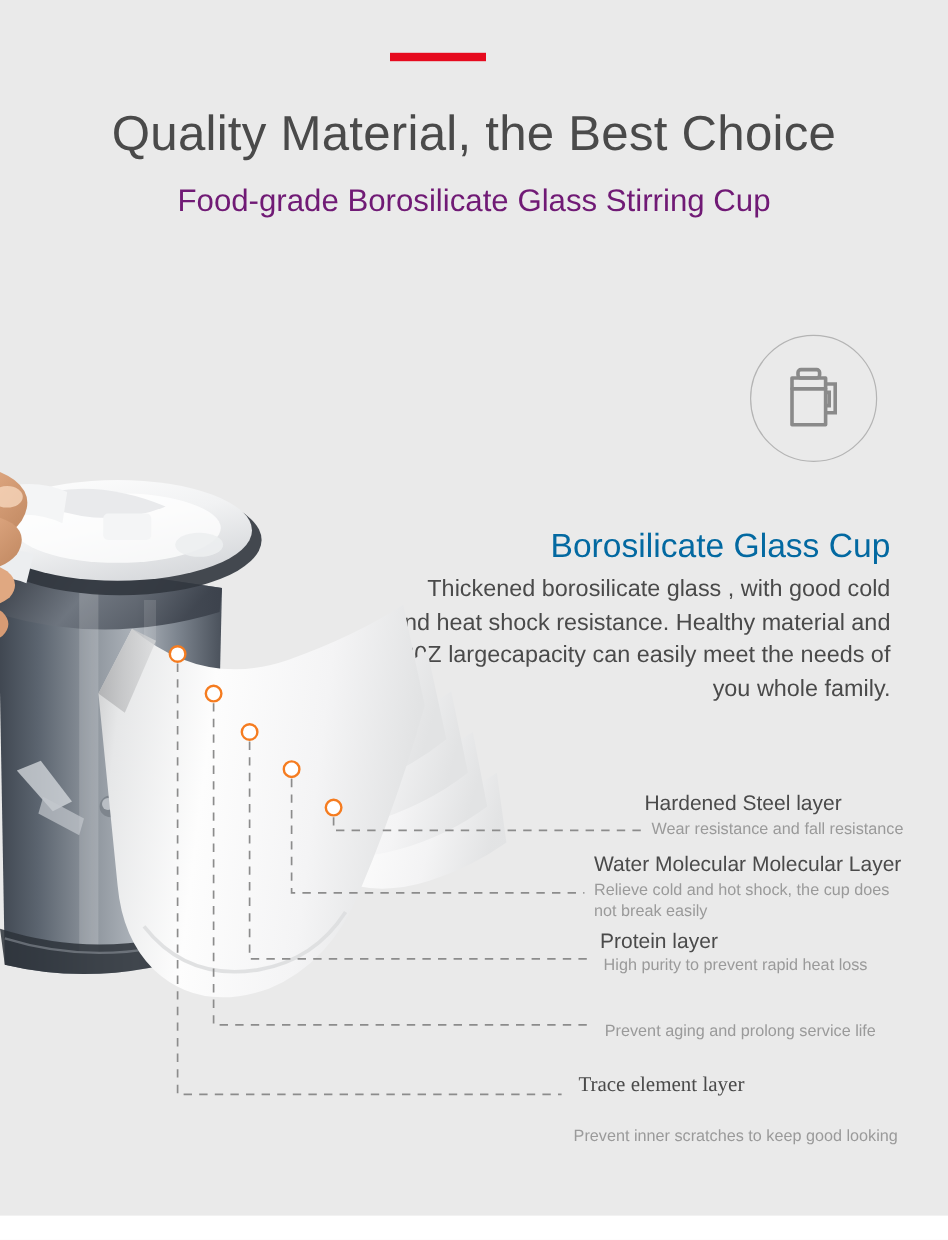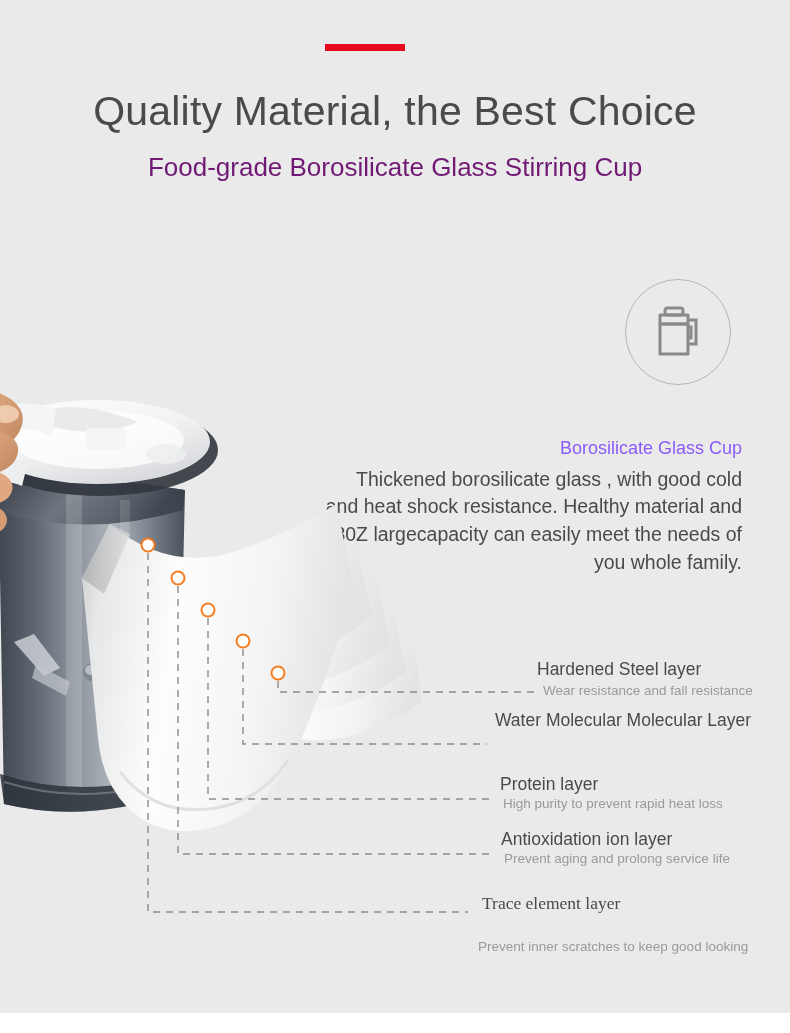--- a/index.html
+++ b/index.html
@@ -83,22 +83,22 @@
 
   
   .desc-block {
     position: absolute;
     right: 48px;
     top: 437px;
     width: 420px;
     text-align: right;
   }
   .desc-title {
-    font-size: 18px;
-    color: #8b5cf6;
+    font-size: 28px;
+    color: #0369a1;
     line-height: 1.25;
     margin-bottom: 6px;
   }
   .desc-body {
     font-size: 19.5px;
     color: #4a4a4a;
     line-height: 1.42;
   }
 
   
@@ -315,31 +315,31 @@
   <div class="callout" style="left:543px; top:681px;">
     <div class="callout-desc">Wear resistance and fall resistance</div>
   </div>
   <div class="callout" style="left:537px; top:659px;">
     <div class="callout-title">Hardened Steel layer</div>
   </div>
 
   <div class="callout" style="left:495px; top:710px;">
     <div class="callout-title">Water Molecular Molecular Layer</div>
   </div>
+  <div class="callout" style="left:495px; top:732px; width:262px;">
+    <div class="callout-desc">Relieve cold and hot shock, the cup does not break easily</div>
+  </div>
 
   <div class="callout" style="left:500px; top:774px;">
     <div class="callout-title">Protein layer</div>
   </div>
   <div class="callout" style="left:503px; top:794px;">
     <div class="callout-desc">High purity to prevent rapid heat loss</div>
   </div>
 
-  <div class="callout" style="left:501px; top:829px;">
-    <div class="callout-title">Antioxidation ion layer</div>
-  </div>
   <div class="callout" style="left:504px; top:849px;">
     <div class="callout-desc">Prevent aging and prolong service life</div>
   </div>
 
   <div class="callout" style="left:482px; top:893px;font-family:Liberation Serif, serif;">
     <div class="callout-title">Trace element layer</div>
   </div>
   <div class="callout" style="left:478px; top:913px;margin-top:24px;">
     <div class="callout-desc">Prevent inner scratches to keep good looking</div>
   </div>

